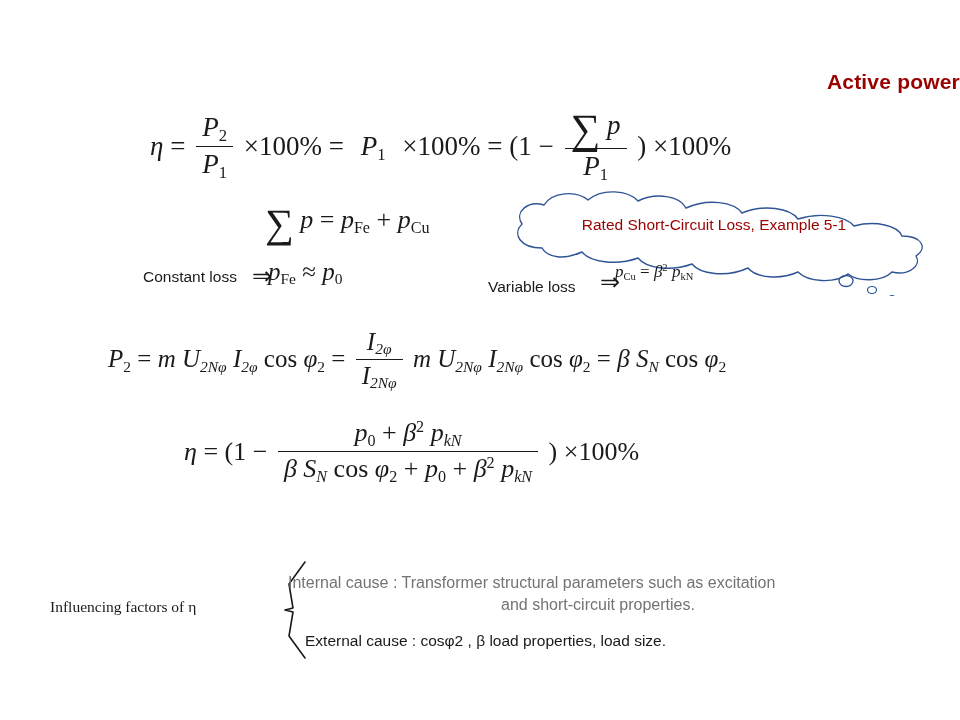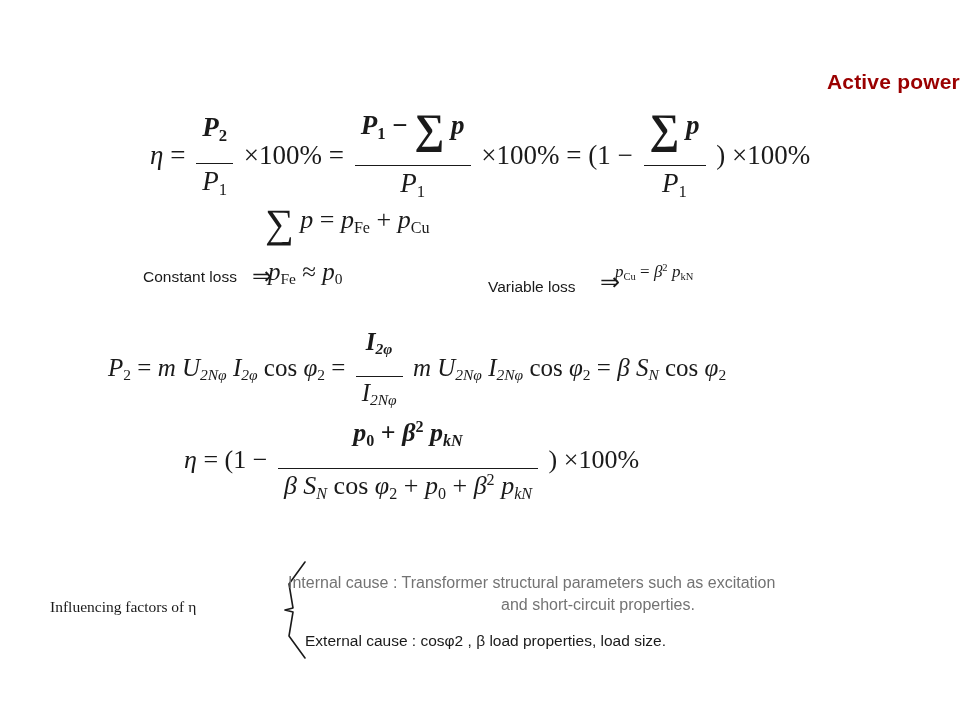--- a/index.html
+++ b/index.html
@@ -42,24 +42,23 @@
   .frac {
     display: inline-block;
     vertical-align: middle;
     text-align: center;
     margin: 0 4px;
     position: relative;
     top: -2px;
   }
   .frac .num {
     display: block;
-    padding: 0 6px 18px 6px;
+    padding: 0 6px 1px 6px;
     border-bottom: 1.4px solid #1a1a1a;
     line-height: 1.12;
-    font-weight: bold;
   }
   .frac .den {
     display: block;
     padding: 2px 6px 0 6px;
     line-height: 1.12;
   }
   .sum {
     font-family: "Liberation Serif", serif;
     font-size: 1.55em;
     font-style: normal;
@@ -161,26 +160,20 @@
   <div class="abs math eq1">
     <span class="mi">η</span>
     <span class="mo">=</span>
     <span class="frac">
       <span class="num"><span class="mi">P</span><sub>2</sub></span>
       <span class="den"><span class="mi">P</span><sub>1</sub></span>
     </span>
     <span class="mo">×100%</span>
     <span class="mo">=</span>
     <span class="frac">
-      <span class="num">
-        <span class="mi">P</span><sub>1</sub>
-        <span class="mo">−</span>
-        <span class="sum">∑</span>
-        <span class="mi">p</span>
-      </span>
       <span class="den"><span class="mi">P</span><sub>1</sub></span>
     </span>
     <span class="mo">×100%</span>
     <span class="mo">=</span>
     <span class="mo">(1 −</span>
     <span class="frac">
       <span class="num">
         <span class="sum">∑</span>
         <span class="mi">p</span>
       </span>
@@ -192,20 +185,36 @@
 
   <div class="abs math eq2">
     <span class="sum">∑</span>
     <span class="mi">p</span>
     <span class="mo">=</span>
     <span class="mi">p</span><sub>Fe</sub>
     <span class="mo">+</span>
     <span class="mi">p</span><sub>Cu</sub>
   </div>
 
+  <div class="abs cloud-wrap">
+    <svg width="432" height="110" viewBox="0 0 432 110">
+      <path d="M44,62 C22,62 14,48 24,38 C16,26 30,14 46,19 C54,6 78,4 90,14
+               C104,2 130,4 140,15 C158,6 182,10 188,22 C210,12 236,16 244,27
+               C266,18 292,22 300,33 C322,26 348,30 356,40
+               C378,34 400,40 404,50 C424,50 430,62 418,70
+               C424,80 410,90 394,86 C384,96 360,96 350,88
+               C336,98 310,96 300,86 C282,94 258,92 250,82
+               C228,92 202,88 194,78 C172,86 148,82 140,72
+               C118,80 92,76 84,66 C66,74 50,72 44,62 Z" fill="none" stroke="#2f5596" stroke-width="1.4"></path>
+      <ellipse cx="348" cy="95" rx="7" ry="5.5" fill="none" stroke="#2f5596" stroke-width="1.3"></ellipse>
+      <ellipse cx="374" cy="104" rx="4.5" ry="3.5" fill="none" stroke="#2f5596" stroke-width="1.2"></ellipse>
+      <ellipse cx="394" cy="112" rx="3" ry="2.4" fill="none" stroke="#2f5596" stroke-width="1.1"></ellipse>
+    </svg>
+    <div class="cloud-text">Rated Short-Circuit Loss, Example 5-1</div>
+  </div>
 
   <div class="abs loss-label loss-const-label">Constant loss</div>
   <div class="abs math" style="left:252px; top:262px; font-size:24px;">⇒</div>
   <div class="abs math loss-const-math">
     <span class="mi">p</span><sub>Fe</sub>
     <span class="mo">≈</span>
     <span class="mi">p</span><sub>0</sub>
   </div>
 
   <div class="abs loss-label loss-var-label">Variable loss</div>

